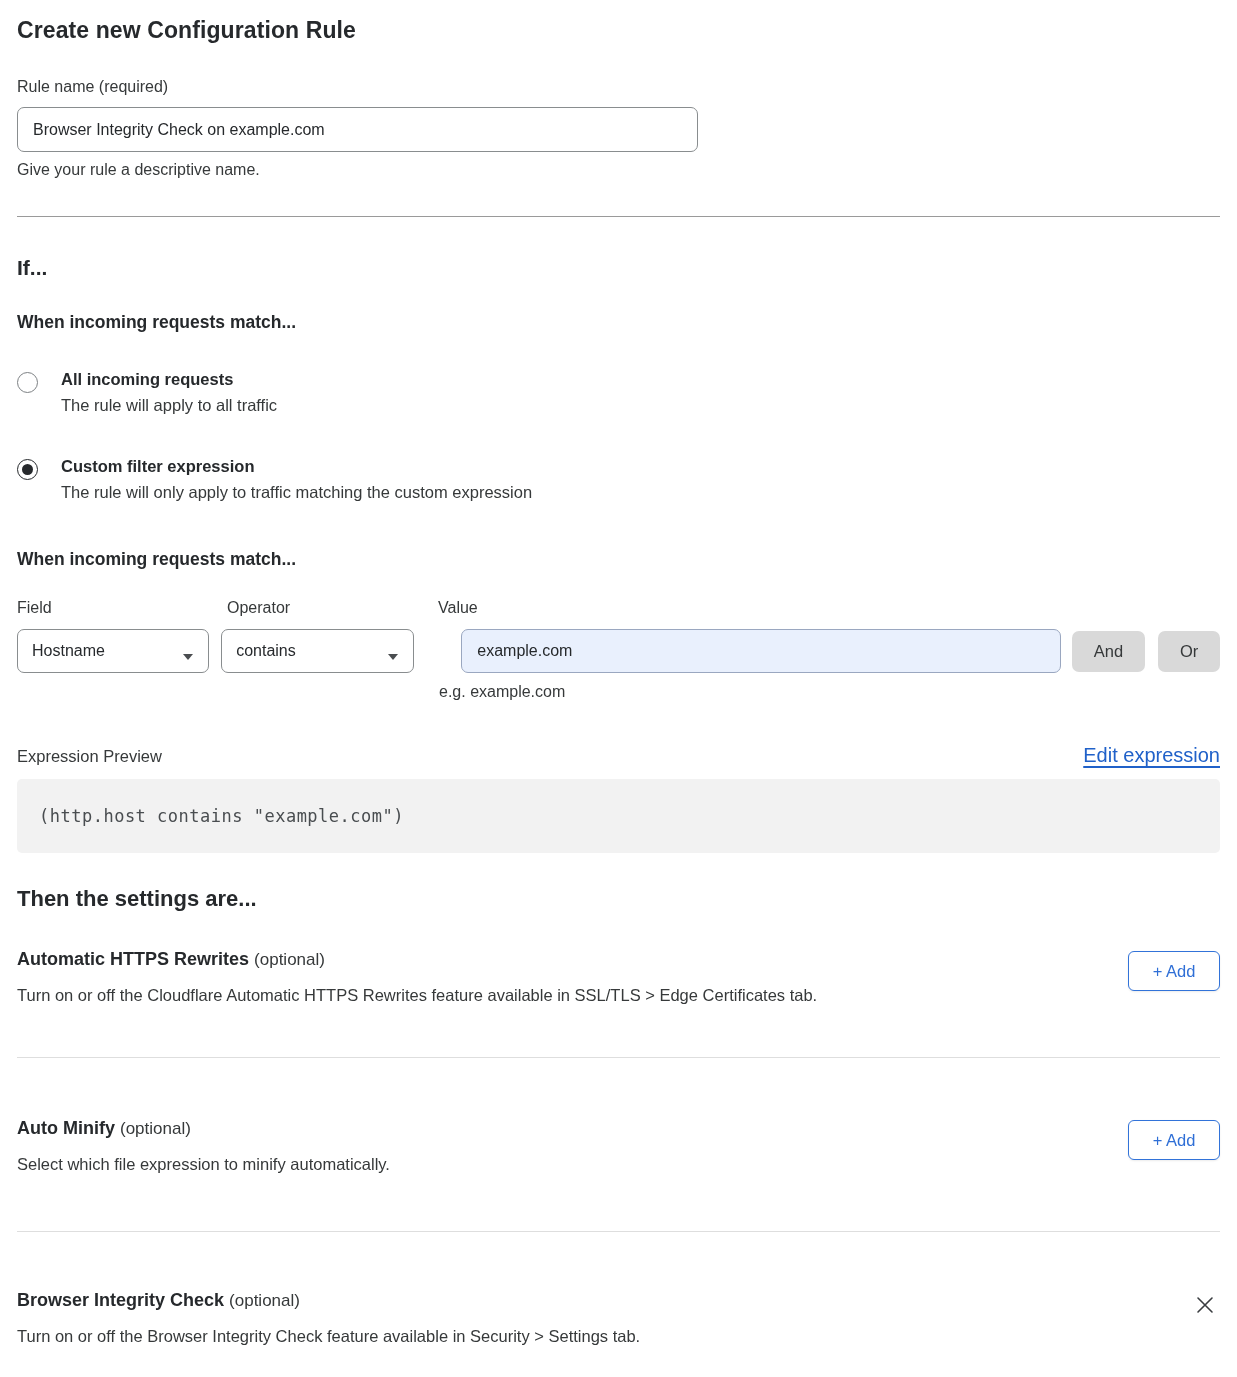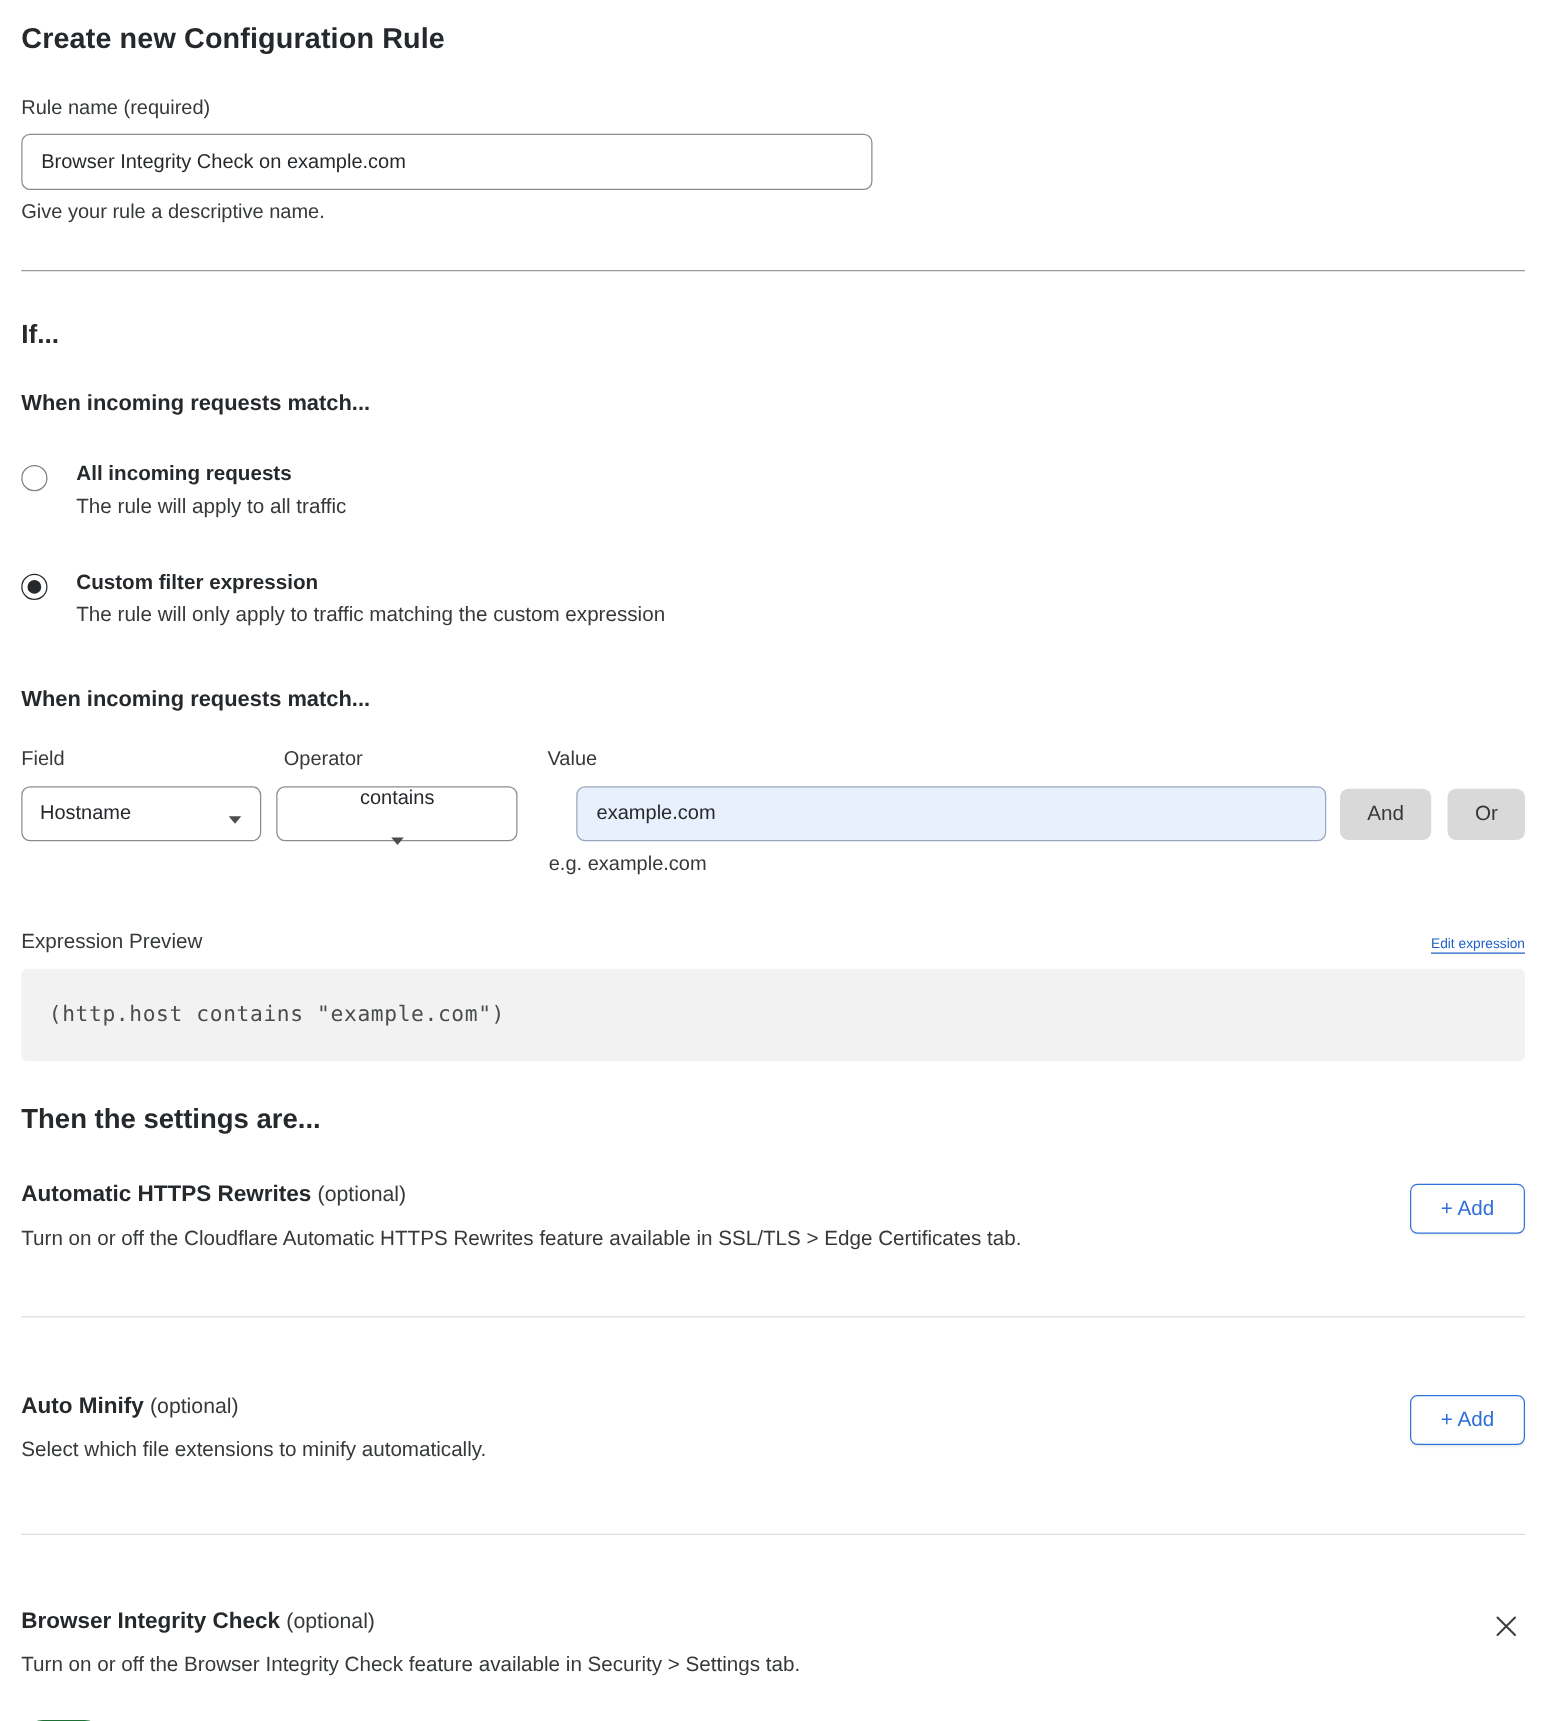--- a/index.html
+++ b/index.html
@@ -94,21 +94,21 @@
     border: 1px solid #898d8f;
     border-radius: 7px;
     background: #fff;
     display: flex; align-items: center; justify-content: space-between;
     padding: 0 14px;
     font-size: 16px;
     color: #26292c;
     cursor: pointer;
   }
   .select-field { width: 198px; margin-right: 12px; }
-  .select-operator { width: 199px; margin-right: 12px; flex-direction: column; }
+  .select-operator { width: 199px; margin-right: 12px; }
   .chev { width: 12px; height: 8px; display: inline-block; }
   .value-input {
     width: 620px;
     height: 44px;
     border: 1px solid #9aa7c0;
     border-radius: 7px;
     background: #e9f0fd;
     padding: 0 15px;
     font-size: 16px;
     font-family: "Liberation Sans", sans-serif;
@@ -129,21 +129,21 @@
   .and-btn { width: 76px; margin-left: 11px; }
   .or-btn  { width: 64px; margin-left: 13px; }
   .value-hint { font-size: 16px; color: #36393a; margin-top: 10px; margin-left: 422px; }
   
   .preview-row {
     display: flex; justify-content: space-between; align-items: baseline;
     margin-top: 43px;
   }
   .preview-label { font-size: 16.5px; color: #36393a; }
   .edit-link {
-    font-size: 11px;
+    font-size: 20px;
     color: #2061c9;
     text-decoration: underline;
     text-underline-offset: 4px;
     cursor: pointer;
   }
   .code-block {
     margin-top: 12px;
     width: 1203px;
     height: 74px;
     background: #f2f2f2;
@@ -293,21 +293,21 @@
   </div>
 
   <hr class="divider-light sect-gap-1">
 
   <div class="setting-row setting-block-2">
     <div>
       <div class="setting-name">
         <span>Auto Minify</span>
         <span class="setting-optional">(optional)</span>
       </div>
-      <div class="setting-desc">Select which file extensions to minify automatically.</div>
+      <div class="setting-desc">Select which file expression to minify automatically.</div>
     </div>
     <button class="add-btn">+ Add</button>
   </div>
 
   <hr class="divider-light sect-gap-2">
 
   <div class="setting-row setting-block-3">
     <div>
       <div class="setting-name">
         <span>Browser Integrity Check</span>

